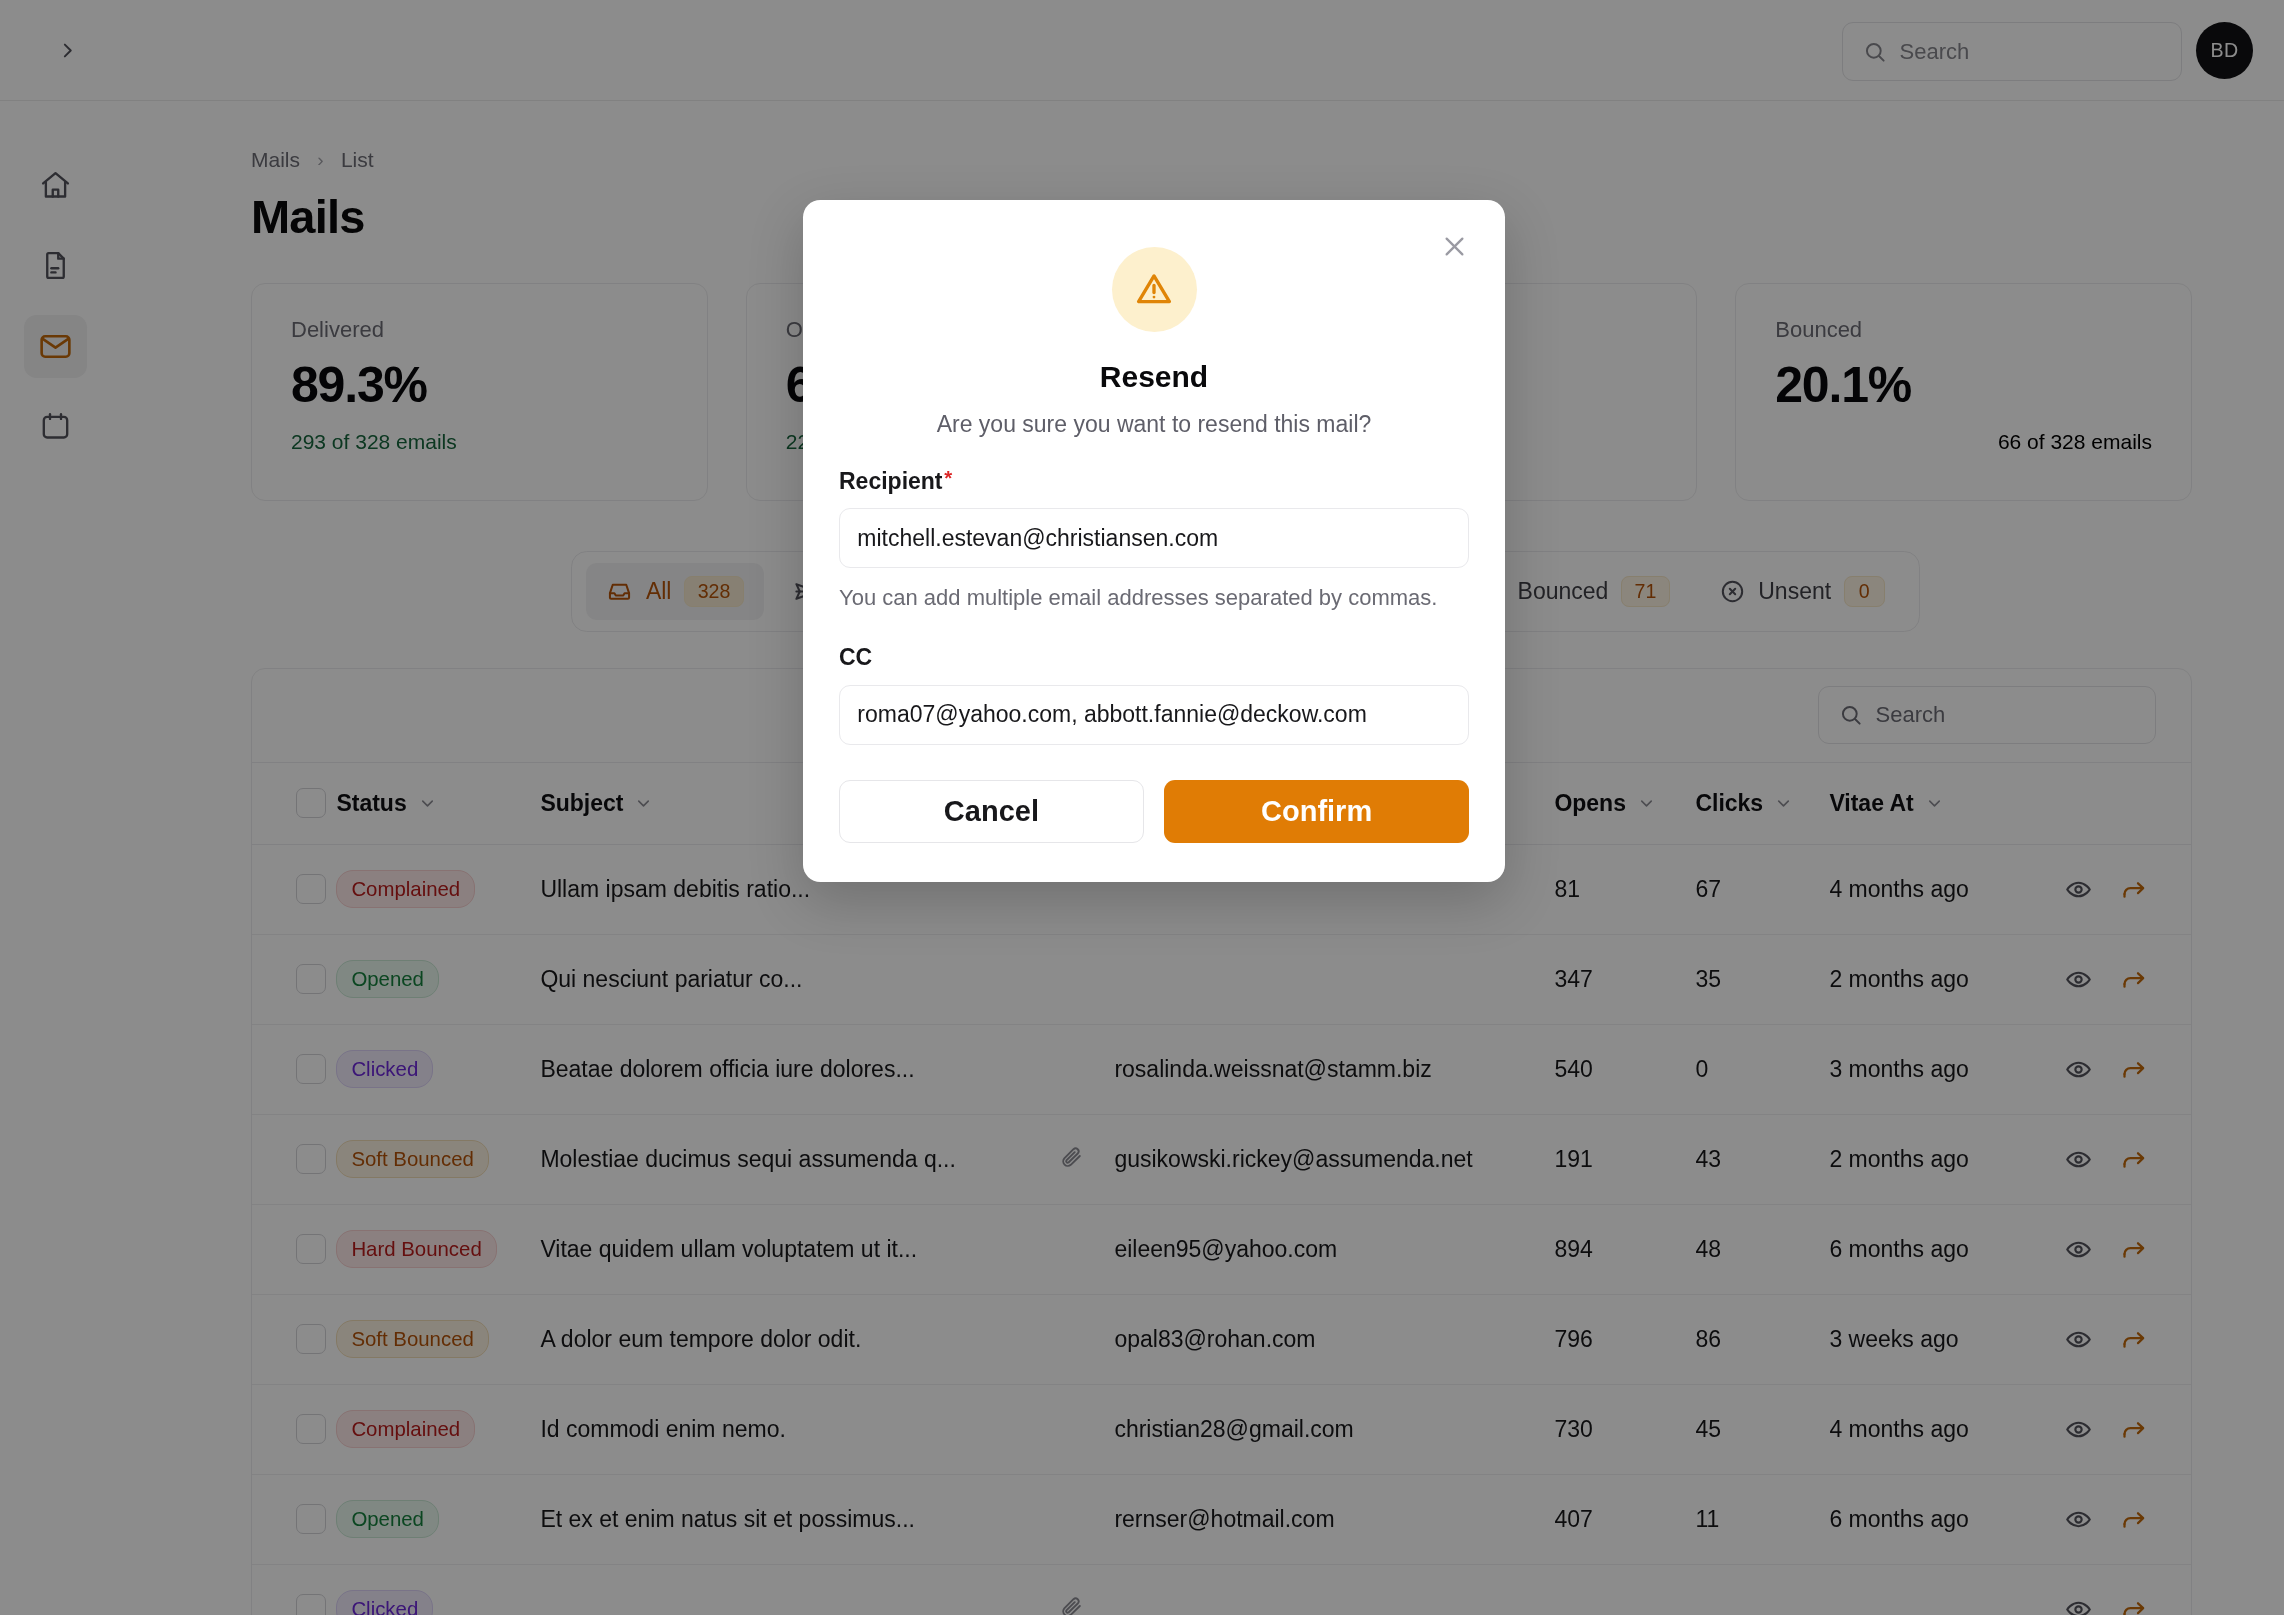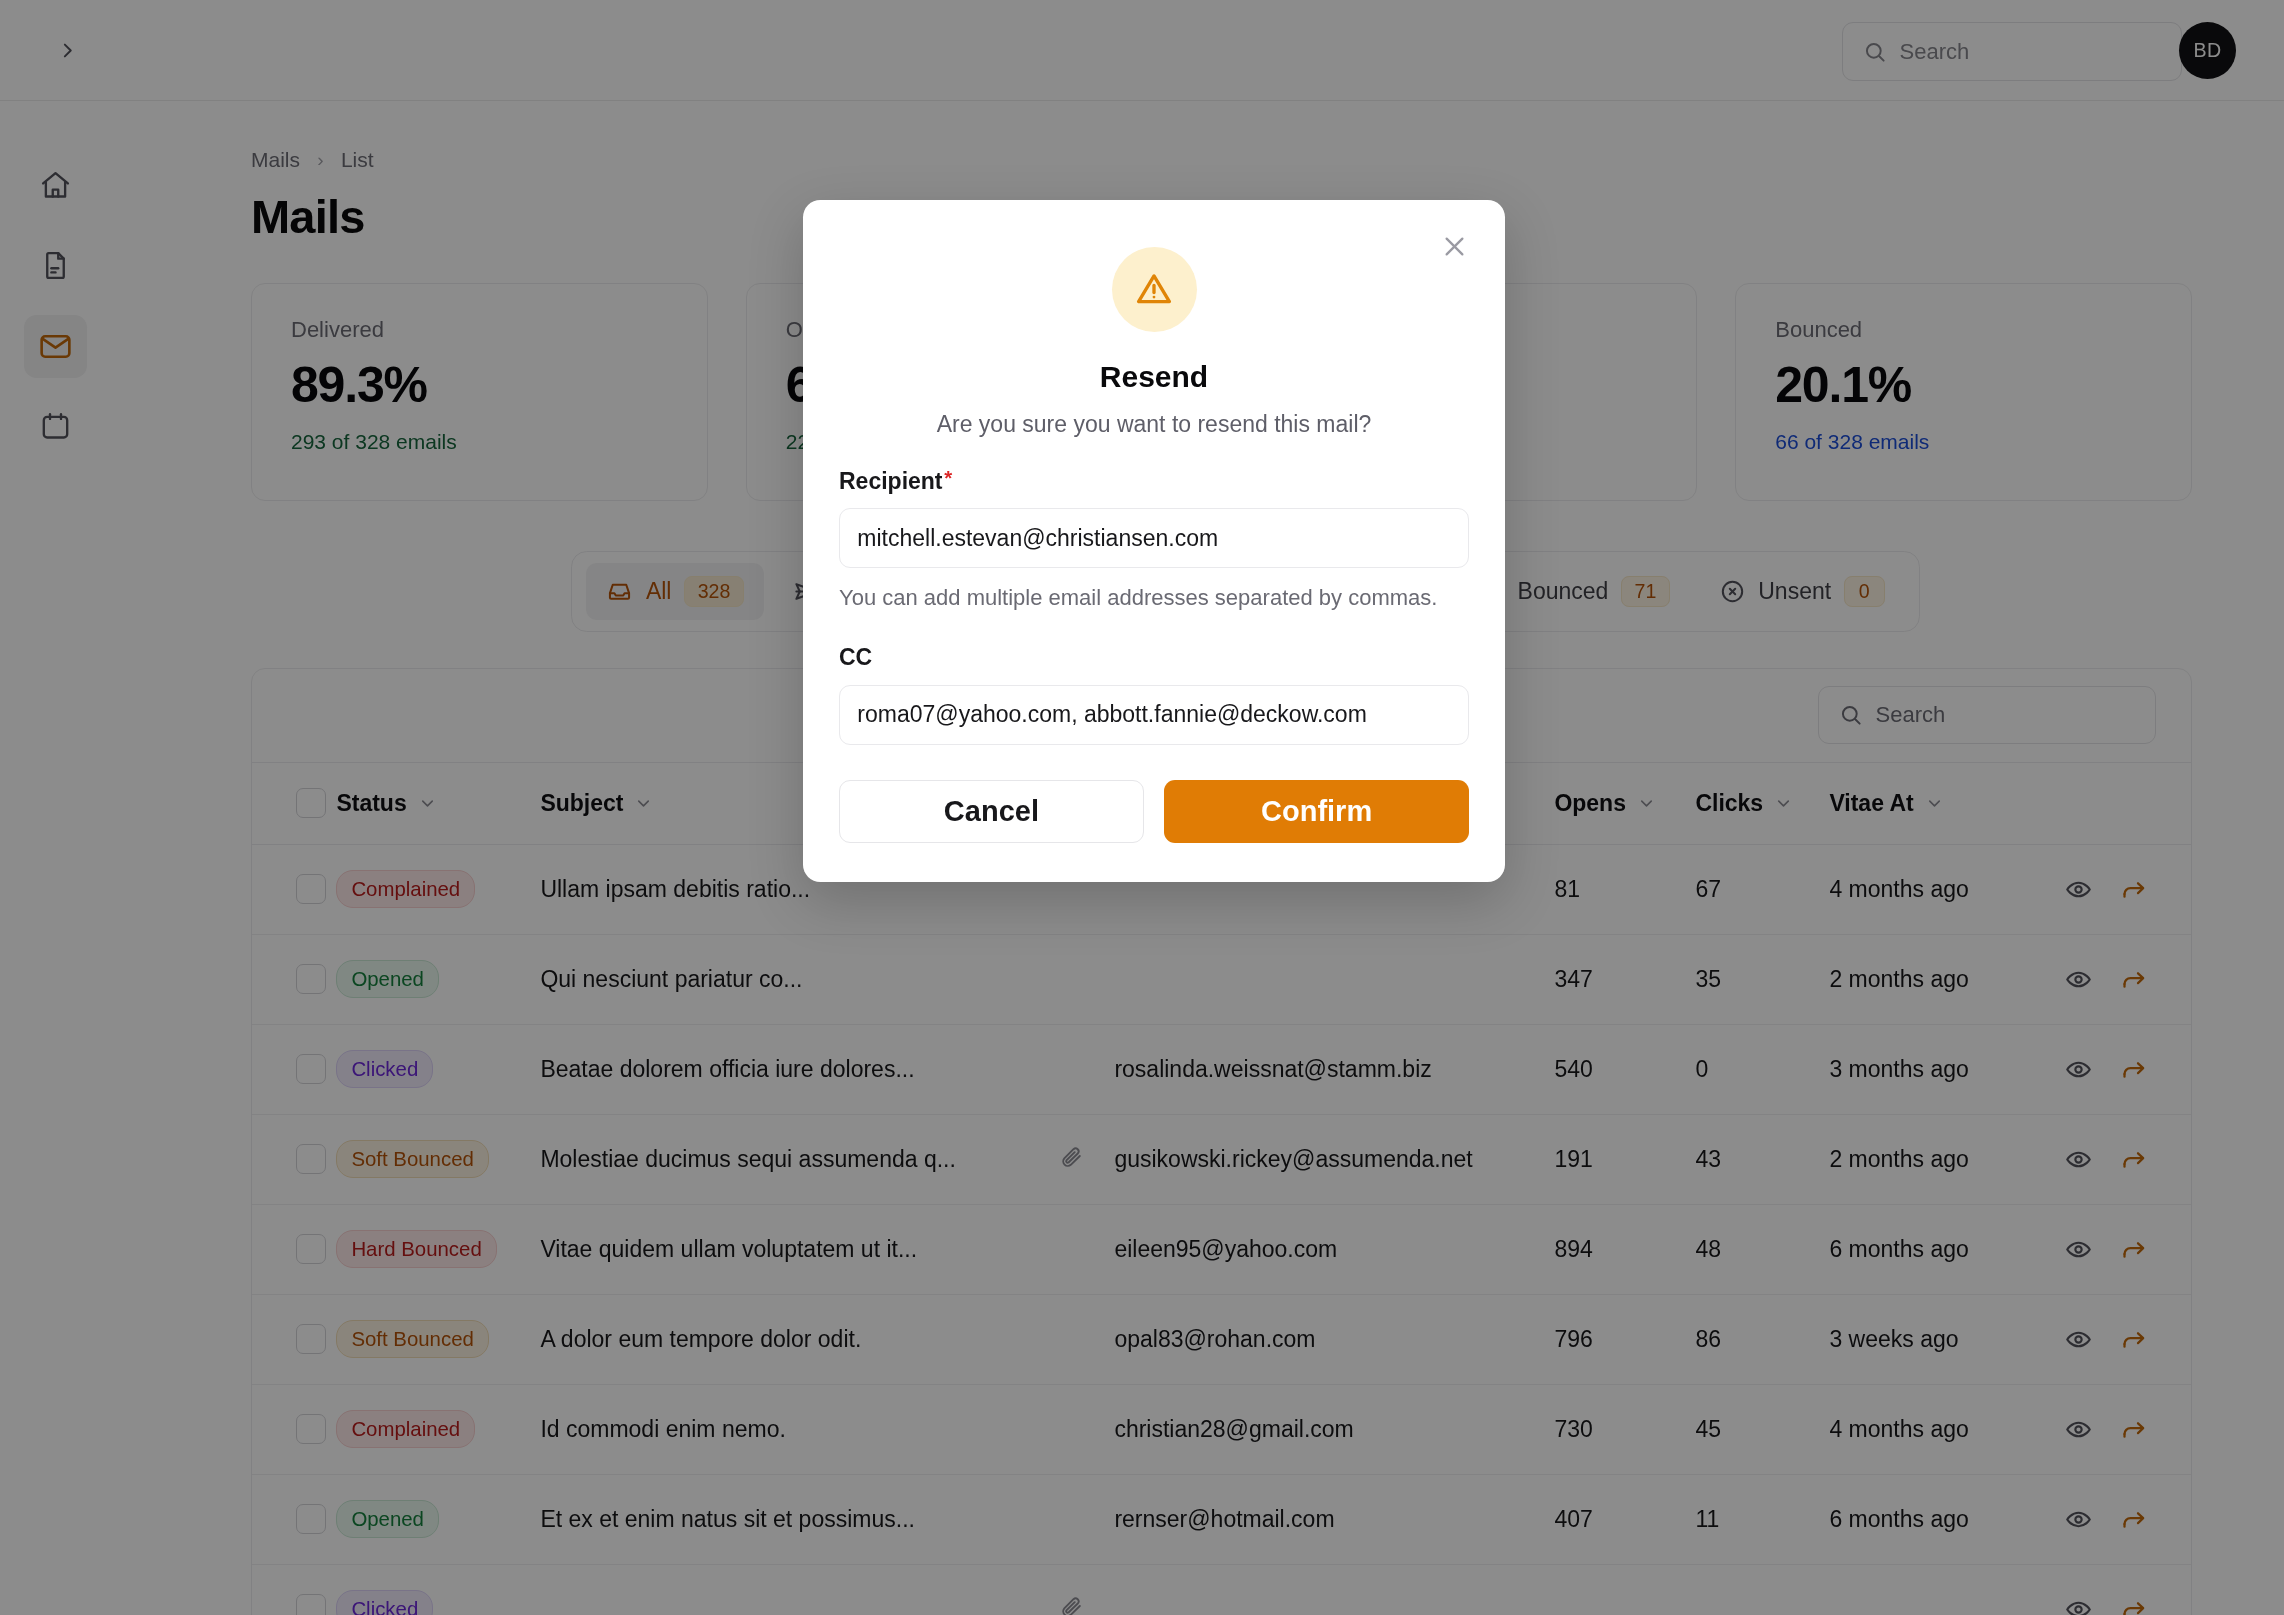--- a/index.html
+++ b/index.html
@@ -40,21 +40,21 @@
   .topsearch {
     position: absolute; right: 102px; top: 22px;
     width: 340px; height: 59px;
     border: 1.6px solid #e4e4e7; border-radius: 11px;
     display: flex; align-items: center; gap: 12.6px;
     padding: 0 20.4px;
     background: #fff;
   }
   .topsearch .ph { color: #86868c; font-size: 22px; }
   .avatar {
-    position: absolute; right: 48px; top: 22px;
+    position: absolute; right: 31px; top: 22px;
     width: 57px; height: 57px; border-radius: 50%;
     background: #111114; color: #fff;
     display: flex; align-items: center; justify-content: center;
     font-size: 19.6px; font-weight: 500; letter-spacing: 0.4px;
   }
 
   
   .rail {
     position: absolute; left: 0; top: 101px; width: 110px; bottom: 0;
     background: #fff;
@@ -97,21 +97,21 @@
   .stat {
     border: 1.6px solid #ececee; border-radius: 14px;
     padding: 33px 39px 36px 39px;
     background: #fff;
     height: 218px;
   }
   .stat .label { font-size: 22px; color: #6c6c75; }
   .stat .value { margin-top: 12.6px; font-size: 50px; font-weight: 700; color: #09090b; letter-spacing: -1.2px; }
   .stat .sub { margin-top: 15.7px; font-size: 21px; }
   .sub-green { color: #17663d; }
-  .sub-red { color: #1d4ed8; }
+  .sub-red { color: #000000; text-align: right; }
   .sub-gray { color: #6c6c75; }
 
   
   .tabsrow {
     margin-top: 50px;
     display: flex; justify-content: center;
   }
   .tabs {
     display: inline-flex; align-items: center; gap: 7.9px;
     border: 1.6px solid #ececee; border-radius: 15.7px;

